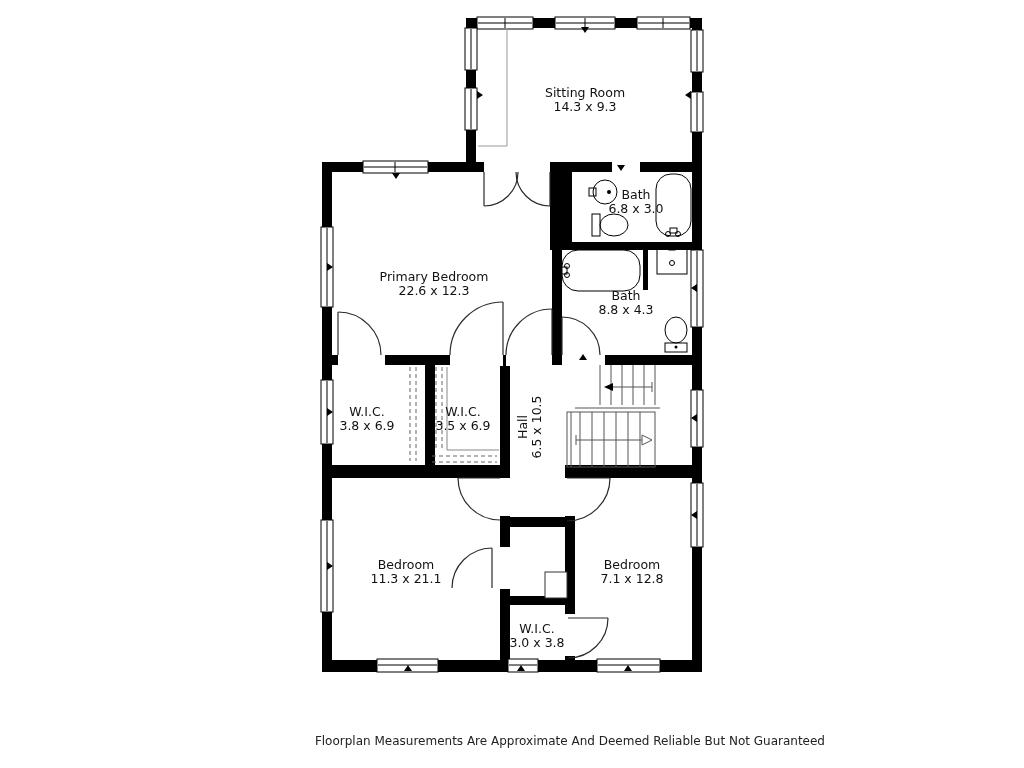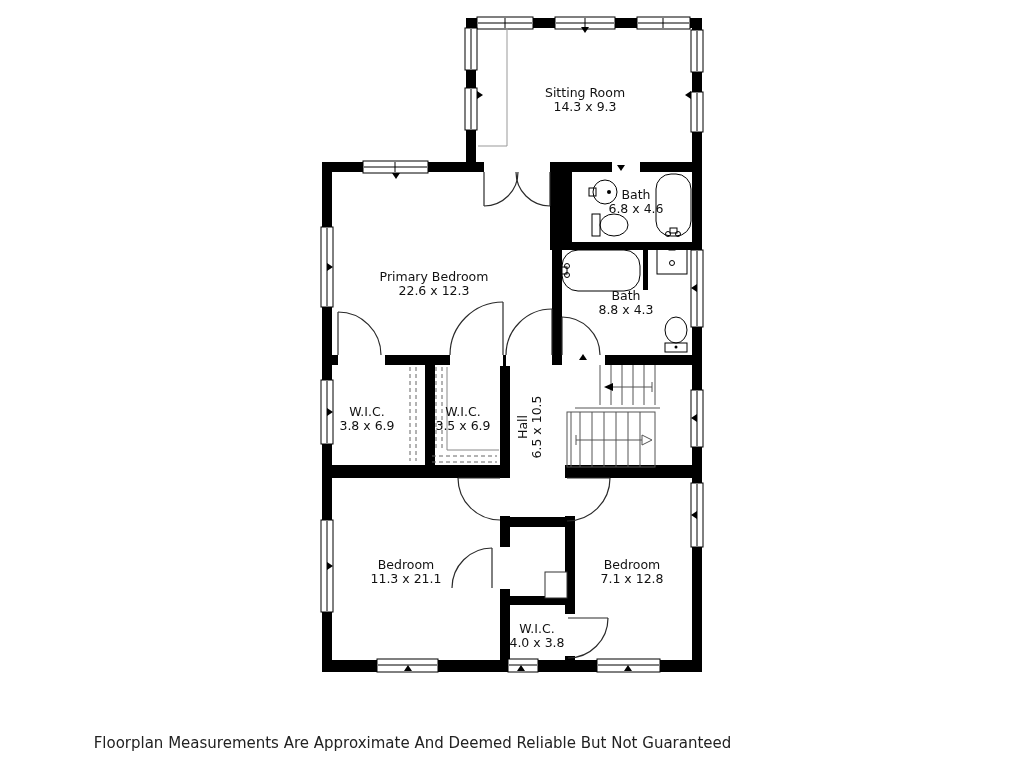--- a/index.html
+++ b/index.html
@@ -2,22 +2,22 @@
 <html><head>
 <meta charset="utf-8">
 <style>
   html,body{margin:0;padding:0;background:#ffffff;}
   #stage{position:relative;width:825px;height:768px;background:#ffffff;overflow:hidden;
          font-family:"DejaVu Sans","Liberation Sans",sans-serif;}
   svg{position:absolute;left:0;top:0;}
   .room-label{position:absolute;transform:translate(-50%,-50%);text-align:center;
               font-size:12.5px;line-height:14px;color:#111;white-space:nowrap;}
   .room-label.rot{transform:translate(-50%,-50%) rotate(-90deg);}
-  .footer{position:absolute;left:0;top:734px;width:100%;text-align:center;
-          font-size:15px;color:#222;}
+  .footer{position:absolute;left:0;top:734px;width:100%;text-align:right;
+          font-size:12px;color:#222;}
   .watermark{position:absolute;right:14px;top:766px;font-size:31px;color:#4c1d95;
              letter-spacing:2px;font-family:Liberation Sans, sans-serif;}
 </style>
 </head>
 <body>
 
 <div id="stage">
 
 <svg width="1024" height="768" viewBox="0 0 1024 768">
 
@@ -287,21 +287,21 @@
 <div class="room-label" style="left:585px;top:100px">
   <div>Sitting Room</div>
   <div>14.3 x 9.3</div>
 </div>
 <div class="room-label" style="left:434px;top:284px">
   <div>Primary Bedroom</div>
   <div>22.6 x 12.3</div>
 </div>
 <div class="room-label" style="left:636px;top:202px">
   <div>Bath</div>
-  <div>6.8 x 4.6</div>
+  <div>6.8 x 3.0</div>
 </div>
 <div class="room-label" style="left:626px;top:303px">
   <div>Bath</div>
   <div>8.8 x 4.3</div>
 </div>
 <div class="room-label" style="left:367px;top:419px">
   <div>W.I.C.</div>
   <div>3.8 x 6.9</div>
 </div>
 <div class="room-label" style="left:463px;top:419px">
@@ -315,19 +315,19 @@
 <div class="room-label" style="left:406px;top:572px">
   <div>Bedroom</div>
   <div>11.3 x 21.1</div>
 </div>
 <div class="room-label" style="left:632px;top:572px">
   <div>Bedroom</div>
   <div>7.1 x 12.8</div>
 </div>
 <div class="room-label" style="left:537px;top:636px">
   <div>W.I.C.</div>
-  <div>4.0 x 3.8</div>
+  <div>3.0 x 3.8</div>
 </div>
 
 <div class="footer">Floorplan Measurements Are Approximate And Deemed Reliable But Not Guaranteed</div>
 <div class="watermark">MARIS</div>
 
 </div>
 
 </body></html>

